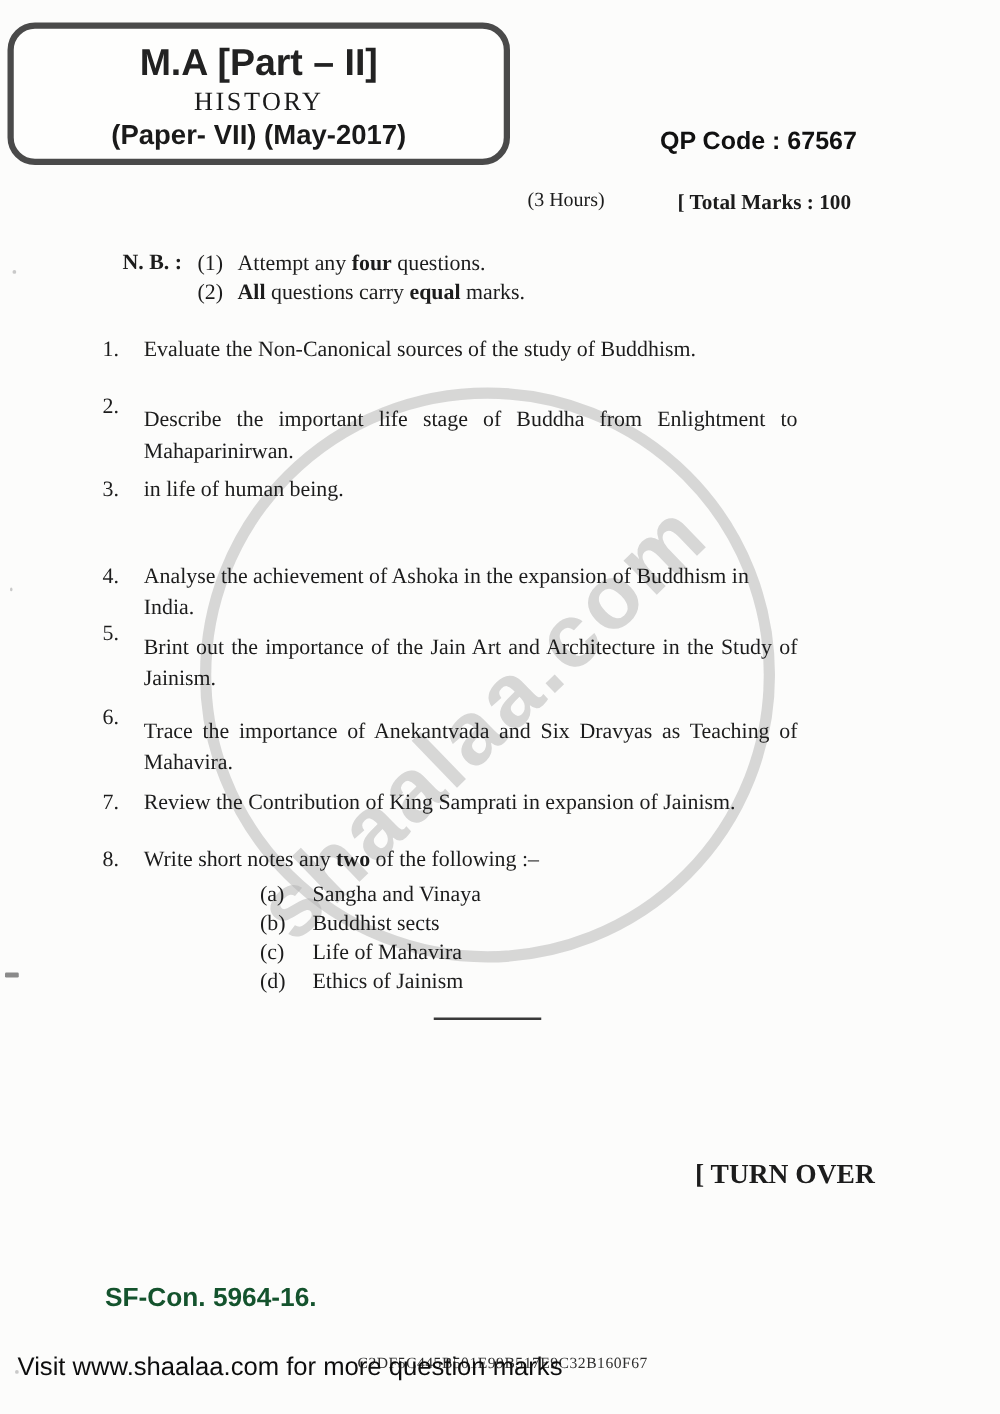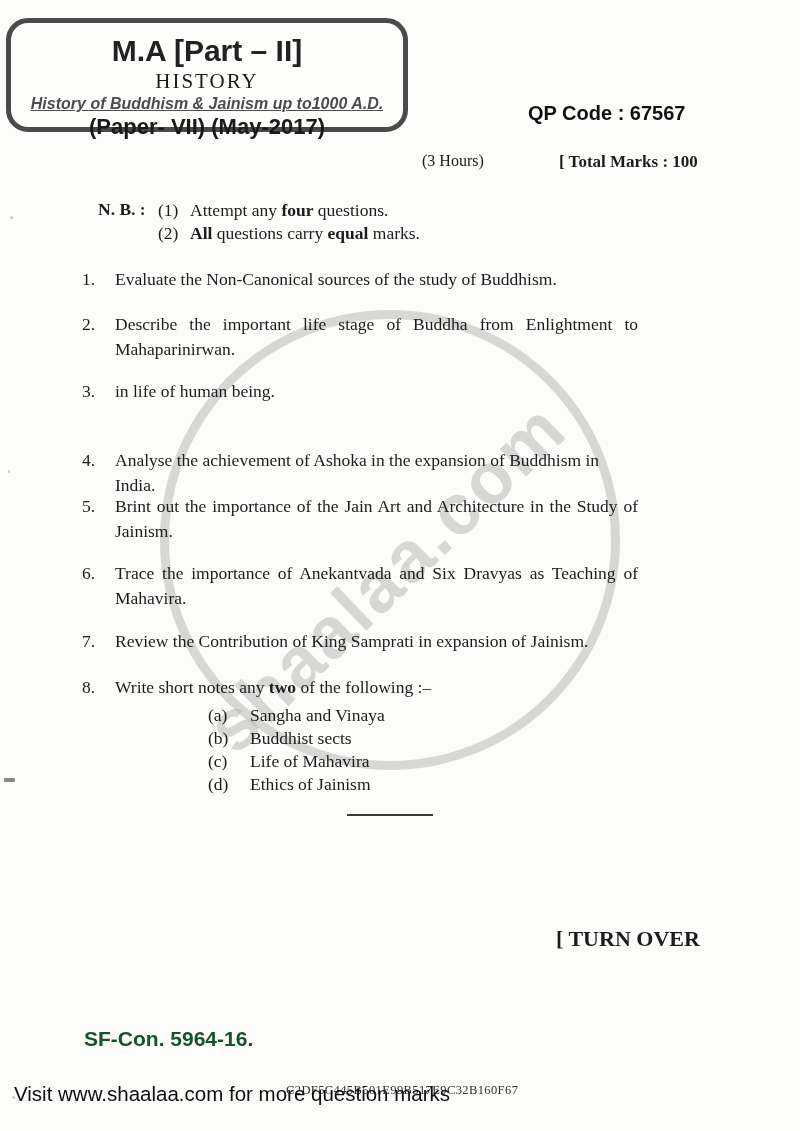--- a/index.html
+++ b/index.html
@@ -31,32 +31,32 @@
   }
   .hb-line1{margin-top:11px;font-family:"Liberation Sans",sans-serif;font-weight:bold;font-size:30px;color:#222;}
   .hb-line2{margin-top:1px;font-family:"Liberation Serif",serif;font-weight:normal;font-size:21px;letter-spacing:2px;color:#1a1a1a;text-align:center;}
   .hb-line3{margin-top:1px;font-family:"Liberation Sans",sans-serif;font-weight:bold;font-style:italic;font-size:16px;color:#4c4c4c;text-decoration:underline;}
   .hb-line4{margin-top:1px;font-family:"Liberation Sans",sans-serif;font-weight:bold;font-size:22px;color:#1a1a1a;}
   .qp-code{
     position:absolute;left:528px;top:102px;
     font-family:"Liberation Sans",sans-serif;font-weight:bold;font-size:20px;color:#111;
   }
   .hours{position:absolute;left:384px;top:152px;font-size:16px;margin-left:38px;}
-  .total-marks{position:absolute;left:559px;top:152px;font-size:17px;font-weight:bold;}
+  .total-marks{position:absolute;left:542px;top:152px;font-size:17px;font-weight:bold;}
   
   .nb{position:absolute;left:98px;top:199px;display:flex;font-size:17.5px;}
   .nb-label{font-weight:bold;width:60px;}
   .nb-items{margin-left:0px;}
   .nb-row{display:flex;line-height:23px;}
   .nb-num{width:32px;}
   
   .q{position:absolute;left:82px;width:556px;font-size:17.5px;line-height:25px;}
   .q-num{position:absolute;left:0;top:0;}
   .q-body{margin-left:33px;width:523px;}
-  .jline{text-align:justify;text-align-last:justify;}
+  .jline{text-align:justify;text-align-last:justify;margin-top:11px;}
   .q1{top:267px}.q2{top:312px}.q3{top:379px}.q4{top:448px}
   .q5{top:494px}.q6{top:561px}.q7{top:629px}.q8{top:675px}
   .sub-items{margin-left:93px;margin-top:4px;}
   .sub-row{display:flex;line-height:23px;}
   .sub-label{width:42px;}
   
   .rule{position:absolute;left:347px;top:814px;width:86px;height:2px;background:#3a3a3a;}
   .turn-over{position:absolute;left:556px;top:926px;font-weight:bold;font-size:22px;}
   .sf-con{position:absolute;left:84px;top:1027px;font-family:"Liberation Sans",sans-serif;font-weight:bold;font-size:21px;color:#14532d;}
   .footer-hash{position:absolute;left:286px;top:1083px;font-size:12.5px;letter-spacing:0.4px;color:#2e2e2e;}
@@ -71,21 +71,20 @@
 </style>
 </head>
 <body>
 
 <div class="wm-circle"></div>
 <div class="wm-text">shaalaa.com</div>
 
 <div class="header-box">
   <div class="hb-line1">M.A [Part – II]</div>
   <div class="hb-line2">HISTORY</div>
-  <div class="hb-line3">History of Buddhism &amp; Jainism up to1000 A.D.</div>
   <div class="hb-line4">(Paper- VII) (May-2017)</div>
 </div>
 <div class="qp-code">QP Code : 67567</div>
 <div class="hours">(3 Hours)</div>
 <div class="total-marks">[ Total Marks : 100</div>
 
 <div class="nb">
   <div class="nb-label">N. B. :</div>
   <div class="nb-items">
     <div class="nb-row">

